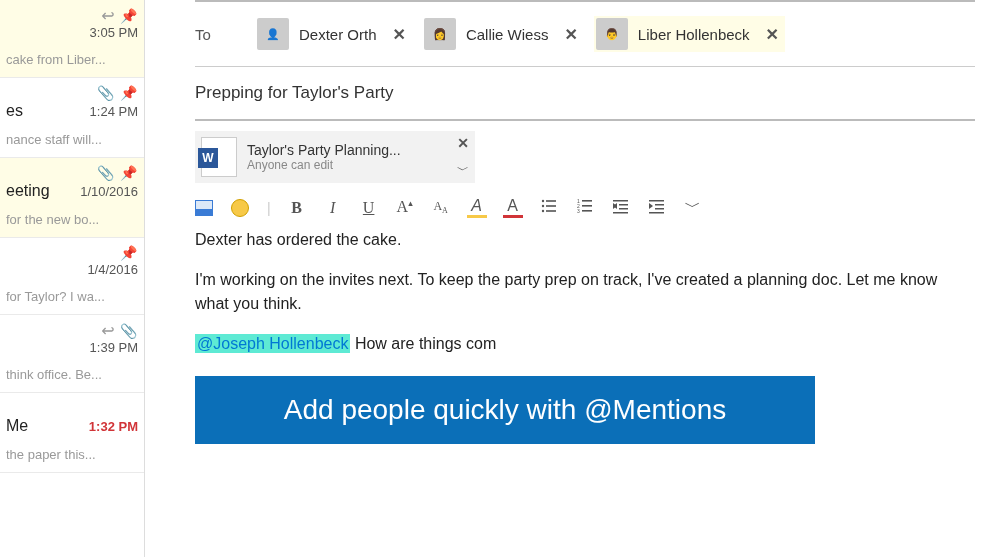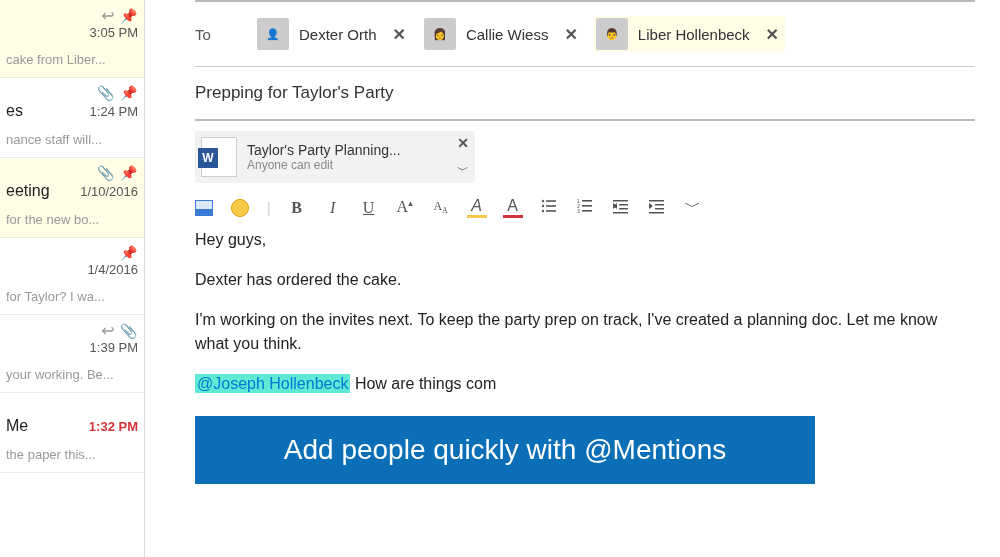--- a/index.html
+++ b/index.html
@@ -204,21 +204,21 @@
 
     <div class="msg">
       <div class="icons-right">
         <span class="reply">↩</span>
         <span class="clip">📎</span>
       </div>
       <div class="row">
           <span></span>
           <span class="time">1:39 PM</span>
         </div>
-      <div class="preview">your working. Be...</div>
+      <div class="preview">think office. Be...</div>
     </div>
 
     <div class="msg">
       <div class="icons-right"></div>
       <div class="row">
           <span class="title">Me</span>
           <span class="time red">1:32 PM</span>
         </div>
       <div class="preview">the paper this...</div>
     </div>
@@ -316,21 +316,20 @@
             <rect x="6" y="6" width="9" height="1.5" fill="#555"></rect>
             <rect x="6" y="10" width="9" height="1.5" fill="#555"></rect>
             <rect x="0" y="14" width="15" height="1.5" fill="#555"></rect>
             <polygon points="0,5 4,8 0,11" fill="#555"></polygon>
           </svg>
       </div>
       <div class="tb-btn">﹀</div>
     </div>
 
     <div class="body">
-      <p>Hey guys,</p>
       <p>Dexter has ordered the cake.</p>
       <p>I'm working on the invites next. To keep the party prep on track, I've created a planning doc. Let me know what you think.</p>
       <p><span class="mention">@Joseph Hollenbeck</span><span> How are things com</span></p>
     </div>
 
     <div class="banner">Add people quickly with @Mentions</div>
 
   </div>
 </div>
 

